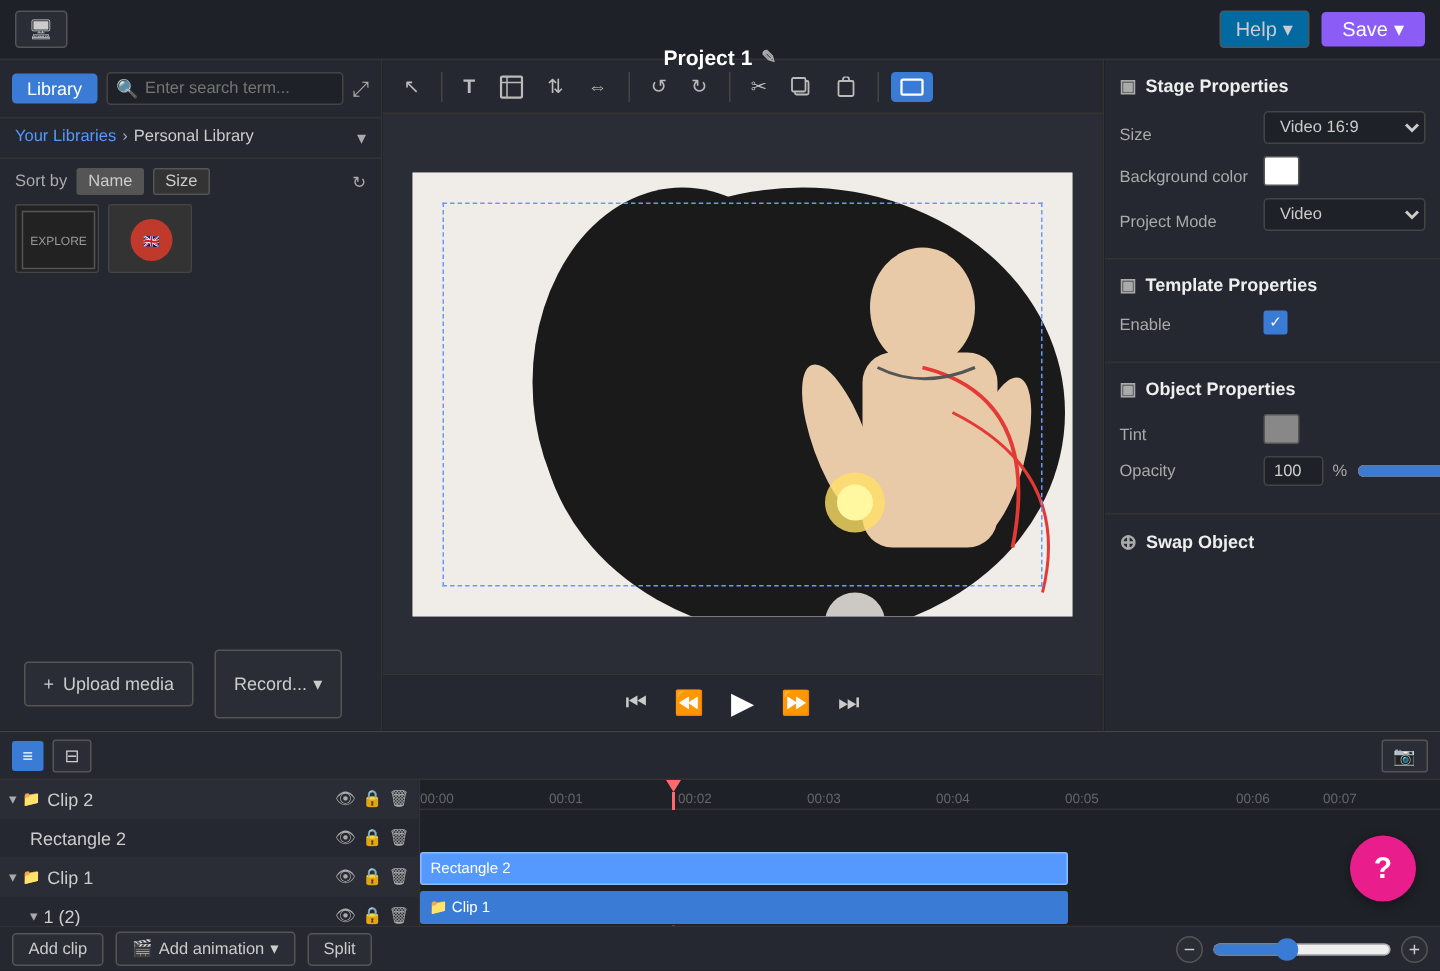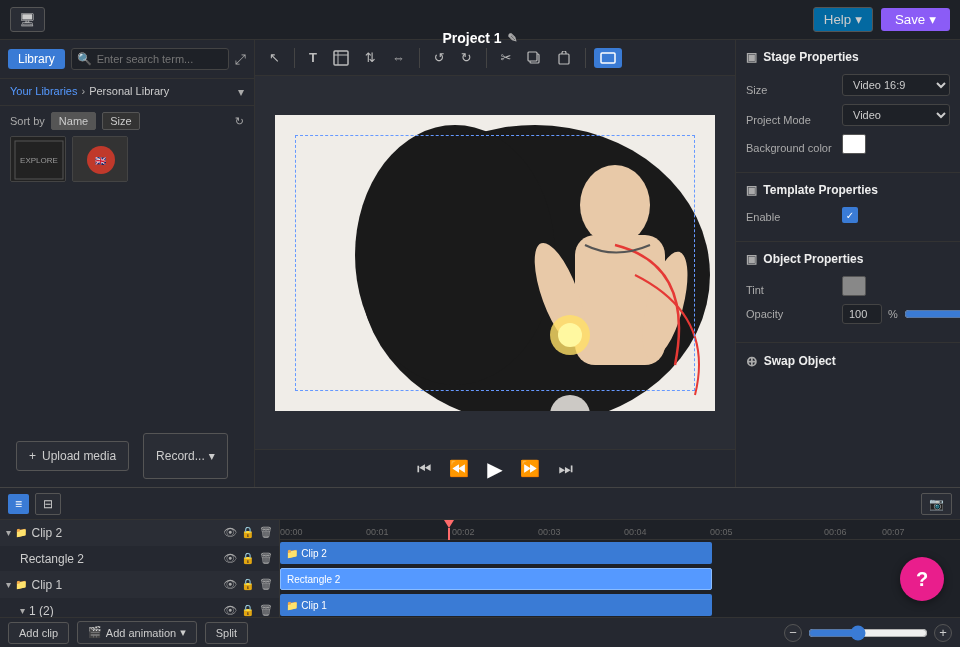--- a/index.html
+++ b/index.html
@@ -755,28 +755,28 @@
         <span class="collapse-icon">▣</span>
         <span>Stage Properties</span>
       </div>
       <div class="prop-row">
         <span class="prop-label">Size</span>
         <select class="prop-select">
           <option>Video 16:9</option>
         </select>
       </div>
       <div class="prop-row">
+        <span class="prop-label">Background color</span>
+        <div class="color-swatch"></div>
+      </div>
+      <div class="prop-row">
         <span class="prop-label">Project Mode</span>
         <select class="prop-select">
           <option>Video</option>
         </select>
-      </div>
-      <div class="prop-row">
-        <span class="prop-label">Background color</span>
-        <div class="color-swatch"></div>
       </div>
     </div>
 
     <div class="panel-section">
       <div class="panel-section-header">
         <span class="collapse-icon">▣</span>
         <span>Template Properties</span>
       </div>
       <div class="prop-row">
         <span class="prop-label">Enable</span>
@@ -873,21 +873,20 @@
         <span class="ruler-mark" style="left:544px;">00:06</span>
         <span class="ruler-mark" style="left:602px;">00:07</span>
 
         <div class="playhead" style="left:168px;">
           <div class="playhead-triangle"></div>
           <div class="playhead-line"></div>
         </div>
       </div>
       <div id="timeline-clips">
 
-        <div class="clip-bar clip-bar-blue" style="top:2px;left:0px;width:432px;">📁 Clip 2</div>
 
         <div class="clip-bar clip-bar-selected" style="top:28px;left:0px;width:432px;">Rectangle 2</div>
 
         <div class="clip-bar clip-bar-blue" style="top:54px;left:0px;width:432px;">📁 Clip 1</div>
 
       </div>
     </div>
   </div>
 
   <div id="timeline-footer">

